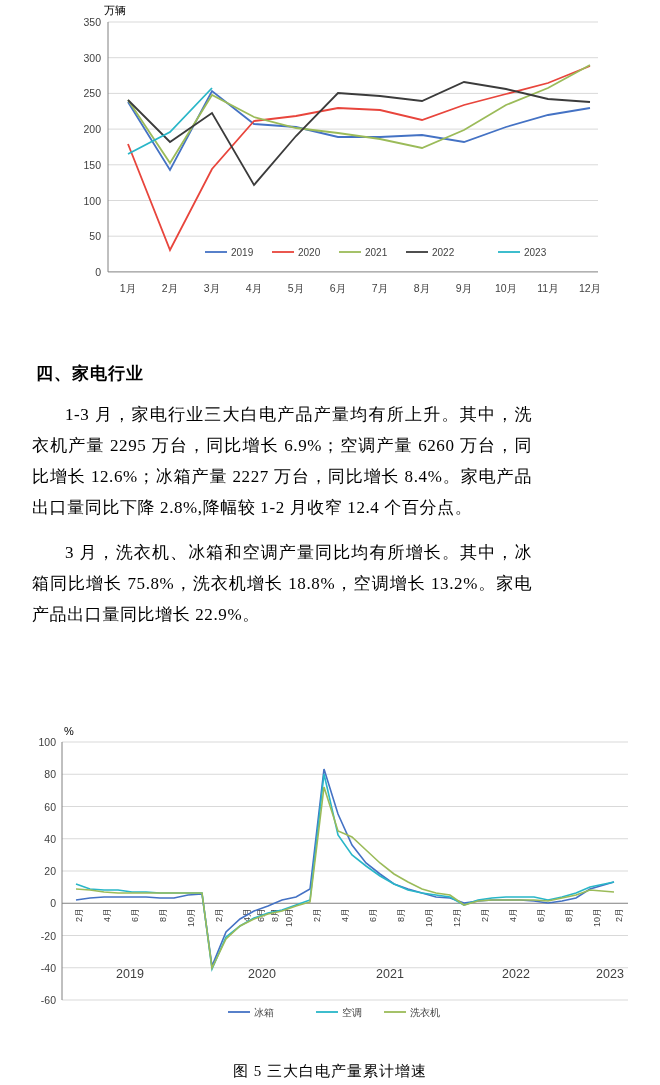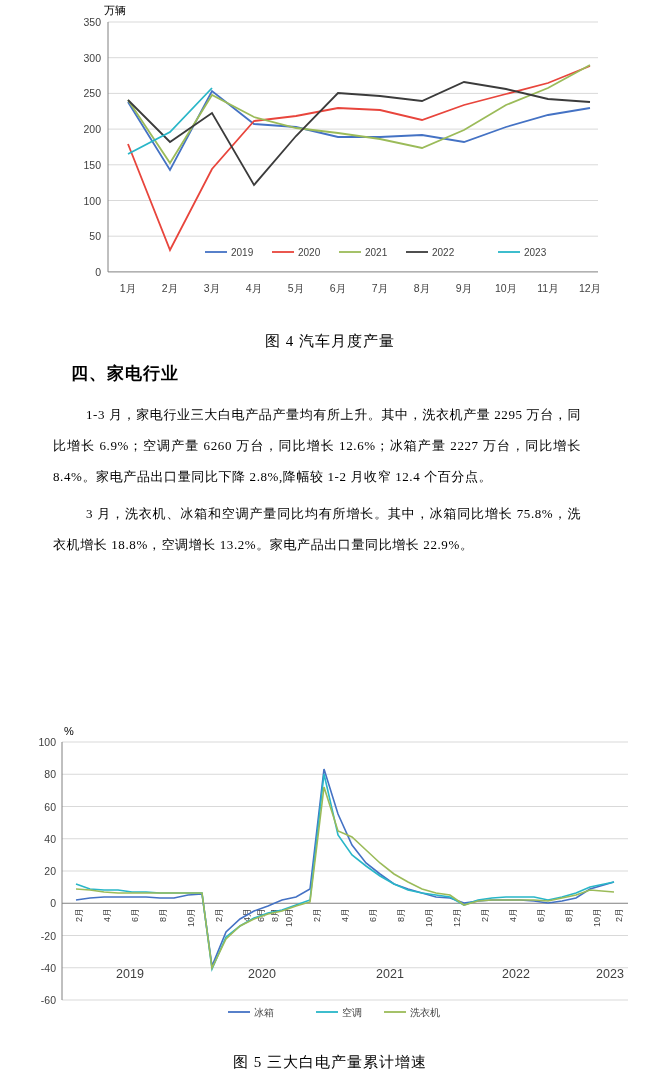--- a/index.html
+++ b/index.html
@@ -41,24 +41,24 @@
   .section-title {
     font-family: "Liberation Serif", serif;
     font-weight: bold;
     font-size: 17px;
     margin: 0;
     padding: 0 0 2px 36px;
     letter-spacing: 1px;
   }
   .para {
     font-family: "Liberation Serif", serif;
-    font-size: 13px;
+    font-size: 17px;
     line-height: 31px;
     text-align: justify;
-    margin: 0;
+    margin: 14px;
     padding: 0 18px 0 18px;
     text-indent: 33px;
     letter-spacing: 0.6px;
   }
 
   
   .fig5-wrap {
     position: absolute;
     left: 0;
     top: 722px;
@@ -158,24 +158,23 @@
         <line x1="272" y1="252" x2="294" y2="252" stroke="#e8453c" stroke-width="1.8"></line>
         <text class="legend-text" x="298" y="256">2020</text>
         <line x1="339" y1="252" x2="361" y2="252" stroke="#9bbb59" stroke-width="1.8"></line>
         <text class="legend-text" x="365" y="256">2021</text>
         <line x1="406" y1="252" x2="428" y2="252" stroke="#3b3b3b" stroke-width="1.8"></line>
         <text class="legend-text" x="432" y="256">2022</text>
         <line x1="498" y1="252" x2="520" y2="252" stroke="#29b6c8" stroke-width="1.8"></line>
         <text class="legend-text" x="524" y="256">2023</text>
       </g>
     </svg>
-    <div class="fig-caption" style="margin-top:32px;">图 4  汽车月度产量</div>
   </div>
 
-  <div style="position:absolute; left:0; top:362px; width:564px;padding-left:35px;">
+  <div style="position:absolute; left:0; top:362px; width:564px;">
     <h2 class="section-title">四、家电行业</h2>
     <p class="para" style="margin-top:12px;">1-3 月，家电行业三大白电产品产量均有所上升。其中，洗衣机产量 2295 万台，同比增长 6.9%；空调产量 6260 万台，同比增长 12.6%；冰箱产量 2227 万台，同比增长 8.4%。家电产品出口量同比下降 2.8%,降幅较 1-2 月收窄 12.4 个百分点。</p>
     <p class="para" style="margin-top:6px;">3 月，洗衣机、冰箱和空调产量同比均有所增长。其中，冰箱同比增长 75.8%，洗衣机增长 18.8%，空调增长 13.2%。家电产品出口量同比增长 22.9%。</p>
   </div>
 
   <div class="fig5-wrap">
     <svg class="chart-svg" width="660" height="320" viewBox="0 0 660 320">
 
       <rect x="0" y="0" width="660" height="320" fill="#ffffff"></rect>
 
@@ -247,16 +246,16 @@
 
       <g>
         <line x1="228" y1="290" x2="250" y2="290" stroke="#4472c4" stroke-width="1.8"></line>
         <text class="legend-text" x="254" y="294">冰箱</text>
         <line x1="316" y1="290" x2="338" y2="290" stroke="#29b6c8" stroke-width="1.8"></line>
         <text class="legend-text" x="342" y="294">空调</text>
         <line x1="384" y1="290" x2="406" y2="290" stroke="#9bbb59" stroke-width="1.8"></line>
         <text class="legend-text" x="410" y="294">洗衣机</text>
       </g>
     </svg>
-    <div class="fig-caption" style="margin-top:11px;">图 5  三大白电产量累计增速</div>
+    <div class="fig-caption" style="margin-top:20px;">图 5  三大白电产量累计增速</div>
   </div>
 
 </div>
 
 </body></html>

